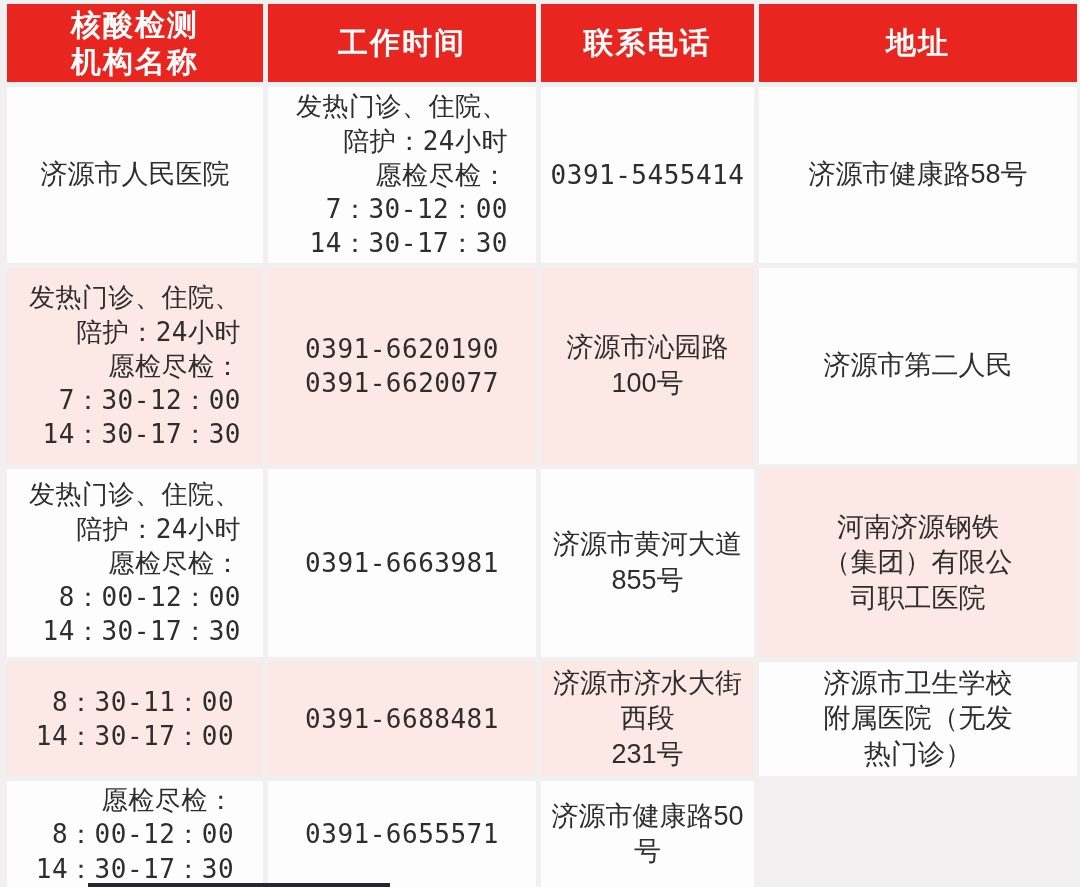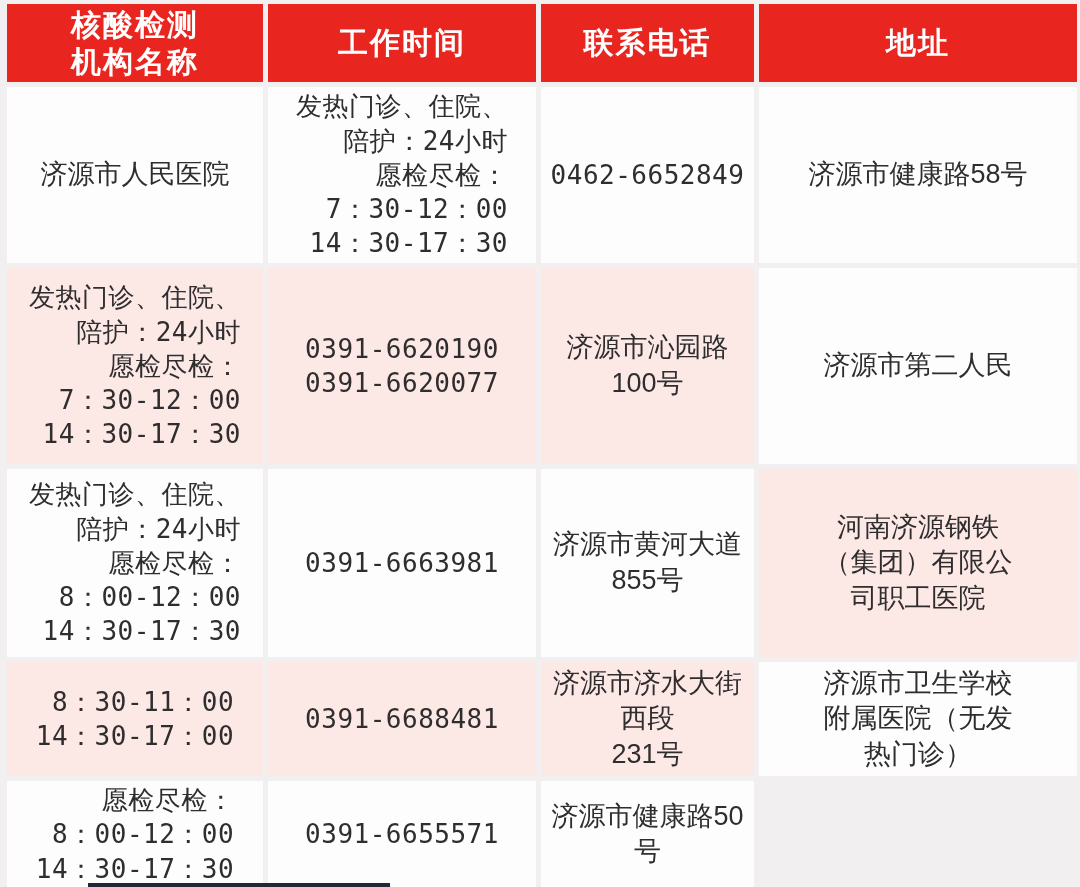--- a/index.html
+++ b/index.html
@@ -68,21 +68,21 @@
     <div class="cell head">工作时间</div>
     <div class="cell head">联系电话</div>
     <div class="cell head">地址</div>
 
     <div class="cell">济源市人民医院</div>
     <div class="cell mono">发热门诊、住院、
 陪护：24小时
 愿检尽检：
 7：30-12：00
 14：30-17：30</div>
-    <div class="cell mono">0462-6652849</div>
+    <div class="cell mono">0391-5455414</div>
     <div class="cell">济源市健康路58号</div>
 
     <div class="cell alt mono">发热门诊、住院、
 陪护：24小时
 愿检尽检：
 7：30-12：00
 14：30-17：30</div>
     <div class="cell alt mono">0391-6620190
 0391-6620077</div>
     <div class="cell alt">济源市沁园路100号</div>

